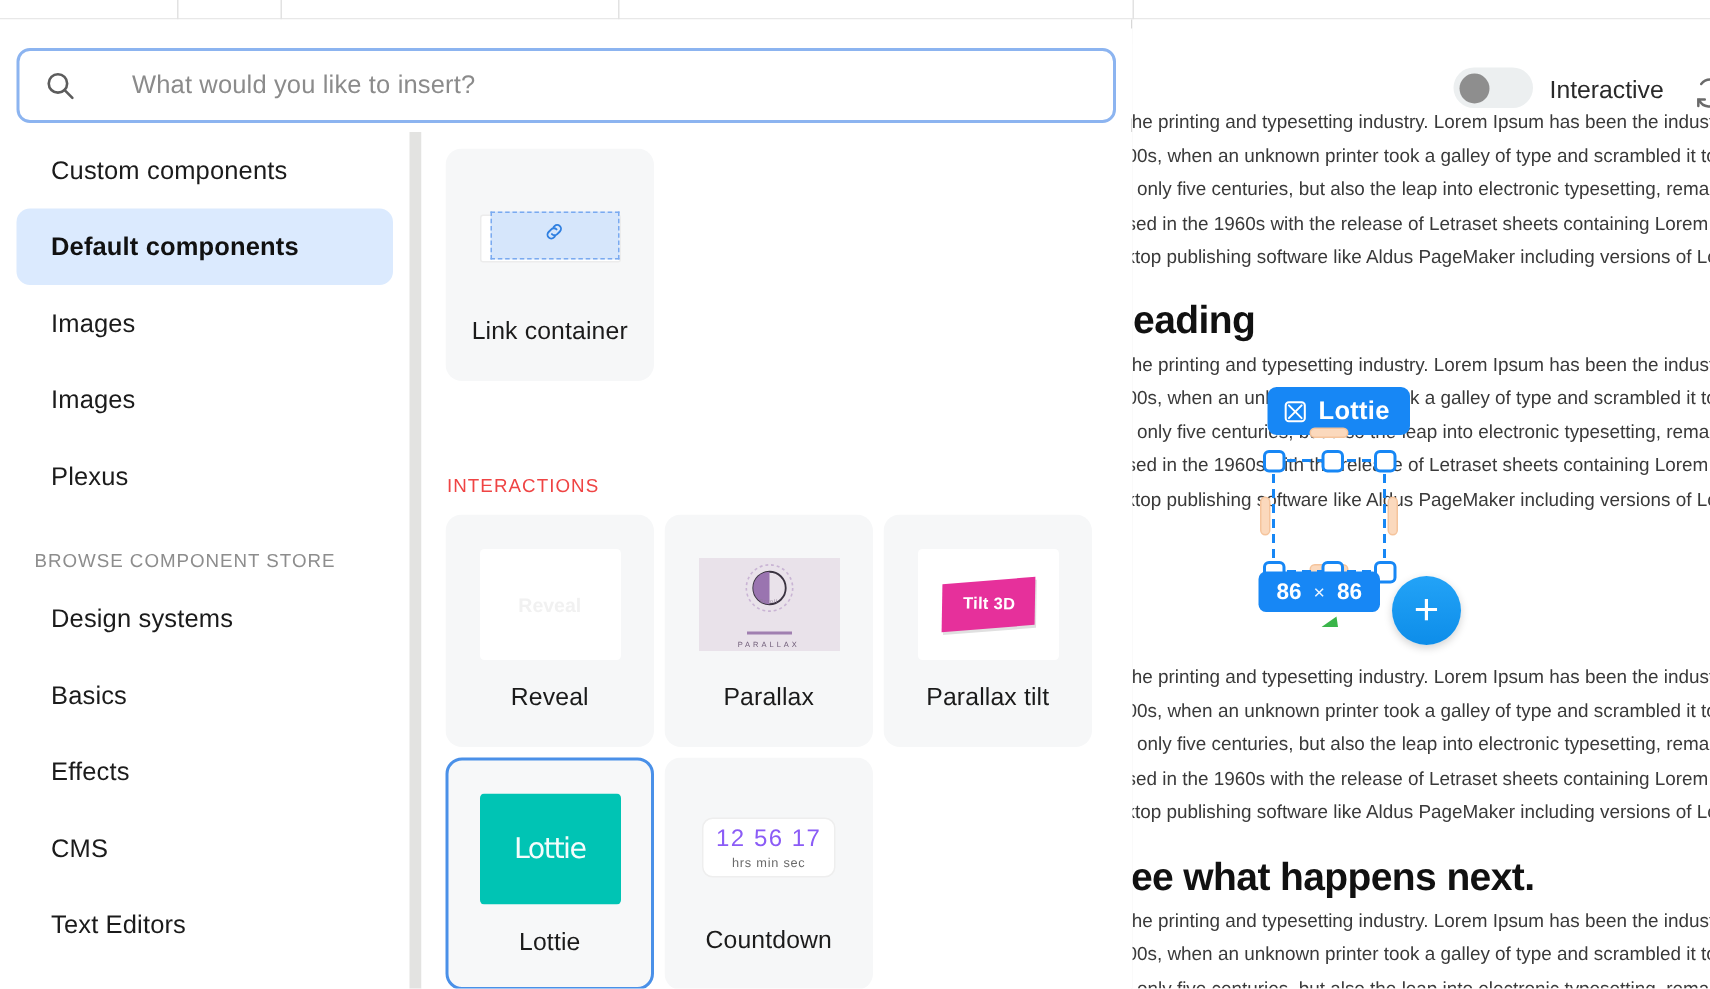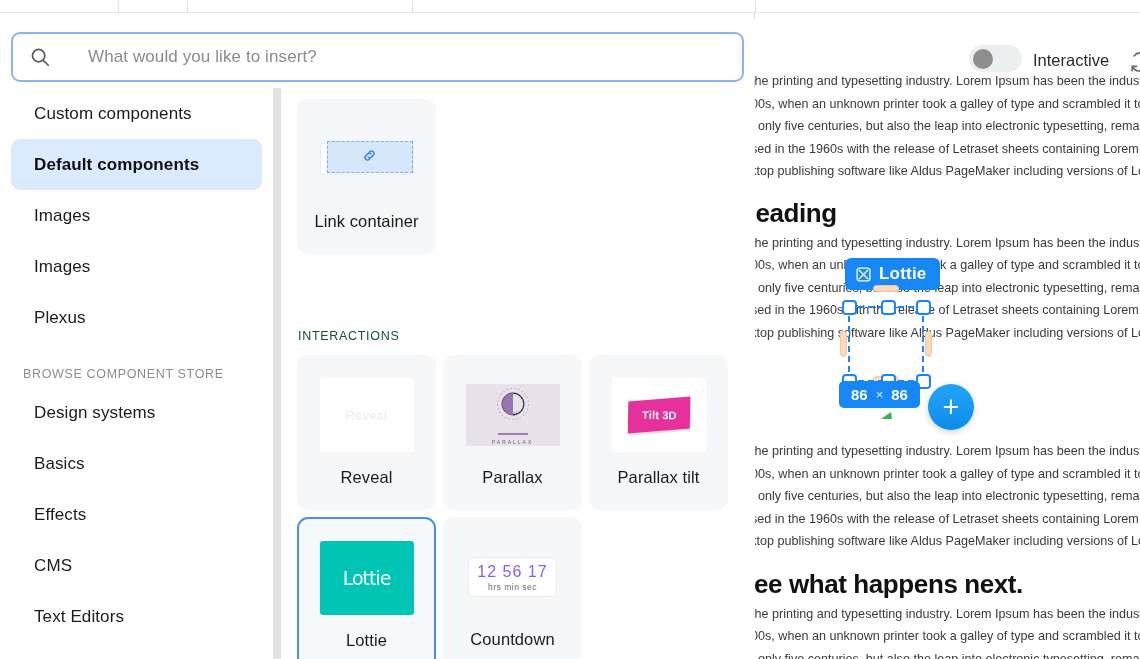--- a/index.html
+++ b/index.html
@@ -54,22 +54,22 @@
   .card { width:139px; height:155px; border-radius:11px; background:#f6f7f8;
           display:flex; flex-direction:column; align-items:center; cursor:pointer;
           border:1px solid transparent; }
   .card.sel { border:2px solid #4a90e8; background:#f7f8f9; }
   .card .thumb { margin-top:22px; width:94px; height:74px; border-radius:3px;
                  display:flex; align-items:center; justify-content:center; overflow:hidden;
                  position:relative; }
   .card .clabel { margin-top:auto; margin-bottom:22px; font-size:16.5px; color:#1b1b1b; letter-spacing:.1px; }
   .card.sel .clabel { margin-bottom:20px; }
 
-  .sectionlabel { font-size:12.5px; letter-spacing:.7px; color:#14532d;
-                  margin:12px 0 12px 1px; }
+  .sectionlabel { font-size:12.5px; letter-spacing:.7px; color:#ef4444;
+                  margin:0 0 12px 1px; }
 
   .row { display:flex; gap:7px; }
 
   
   .lc-outer { width:94px; height:32px; background:#fff; border:1px solid #ececec;
               border-radius:2px; position:relative; }
   .lc-inner { position:absolute; left:6px; top:-3px; width:86px; height:32px;
               background:#d6e6fb; border:1px dashed #7aaaf0;
               display:flex; align-items:center; justify-content:center; }
   .lc-inner svg { color:#2f7fe0; }

